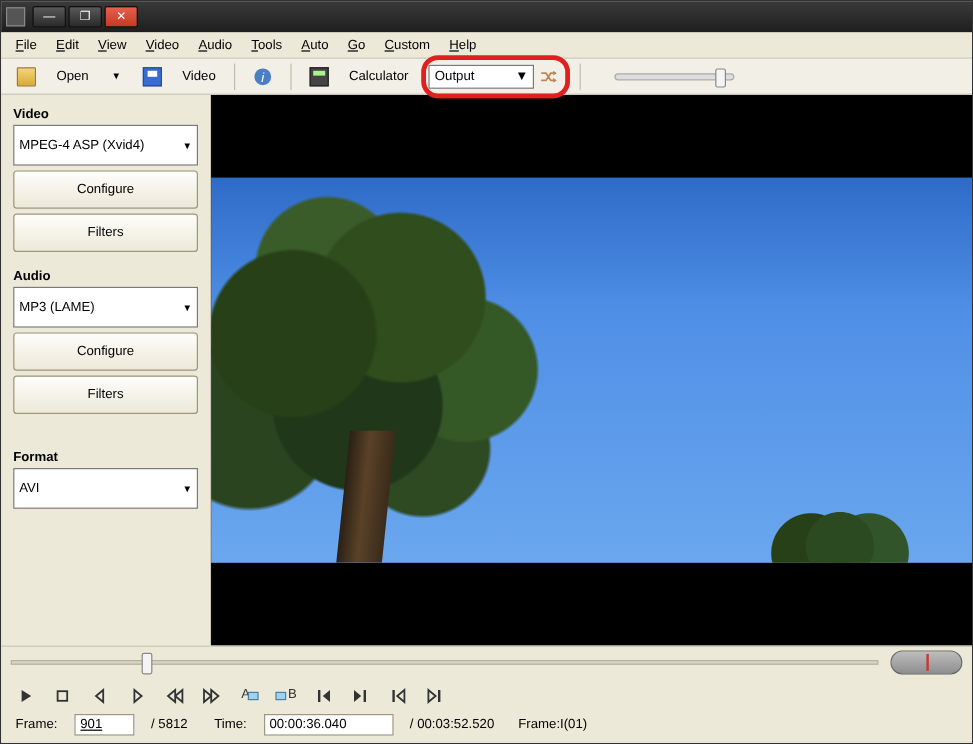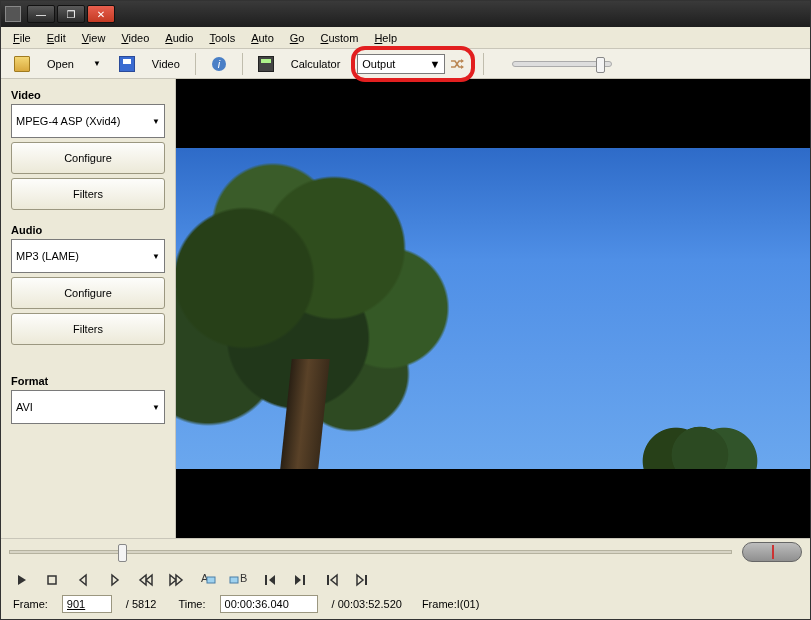--- a/index.html
+++ b/index.html
@@ -277,19 +277,19 @@
           </div>
       </div>
       <div class="spacer"></div>
     </div>
 
     <div class="status">
       <span>Frame:</span>
       <input style="width: 50px; text-decoration: underline;" value="901">
       <span>/ 5812</span>
       <span style="margin-left:8px">Time:</span>
-      <input style="width: 98px;" value="00:00:36.040">
+      <input style="width: 108px;" value="00:00:36.040">
       <span>/ 00:03:52.520</span>
       <span style="margin-left:6px">Frame:I(01)</span>
     </div>
   </div>
 
 </div>
 
 </body></html>

